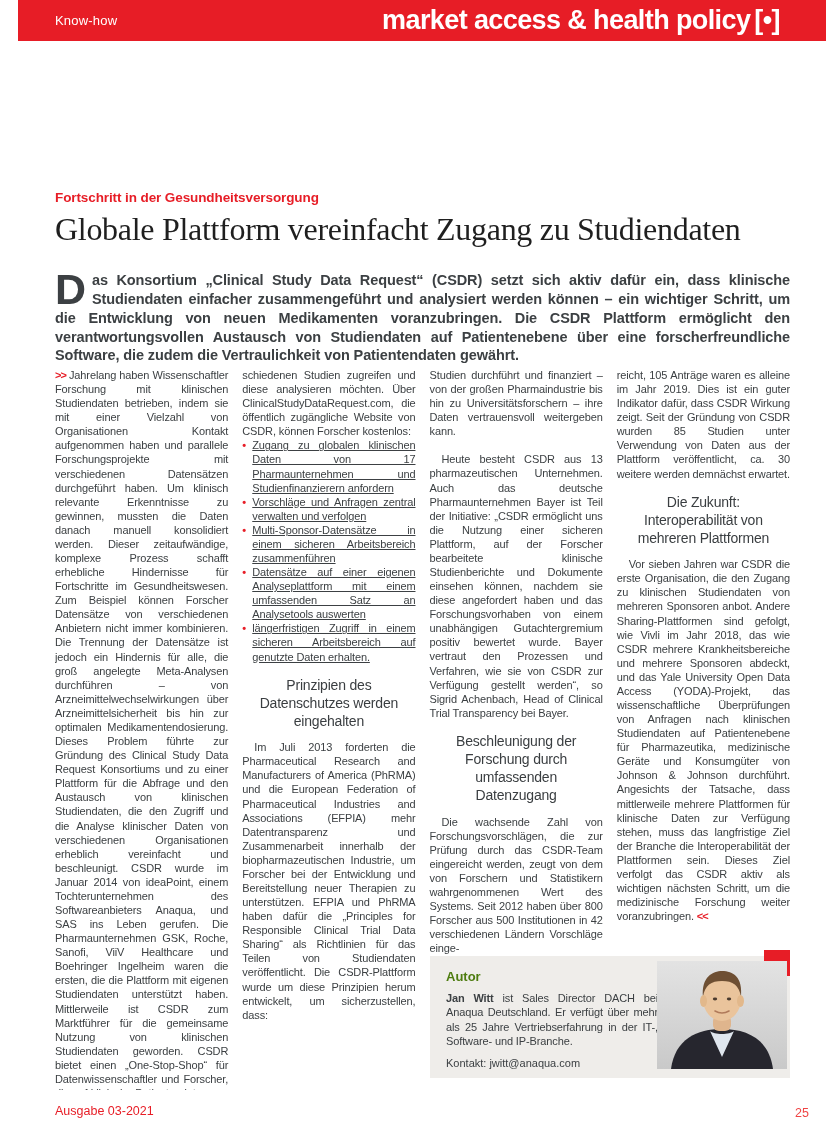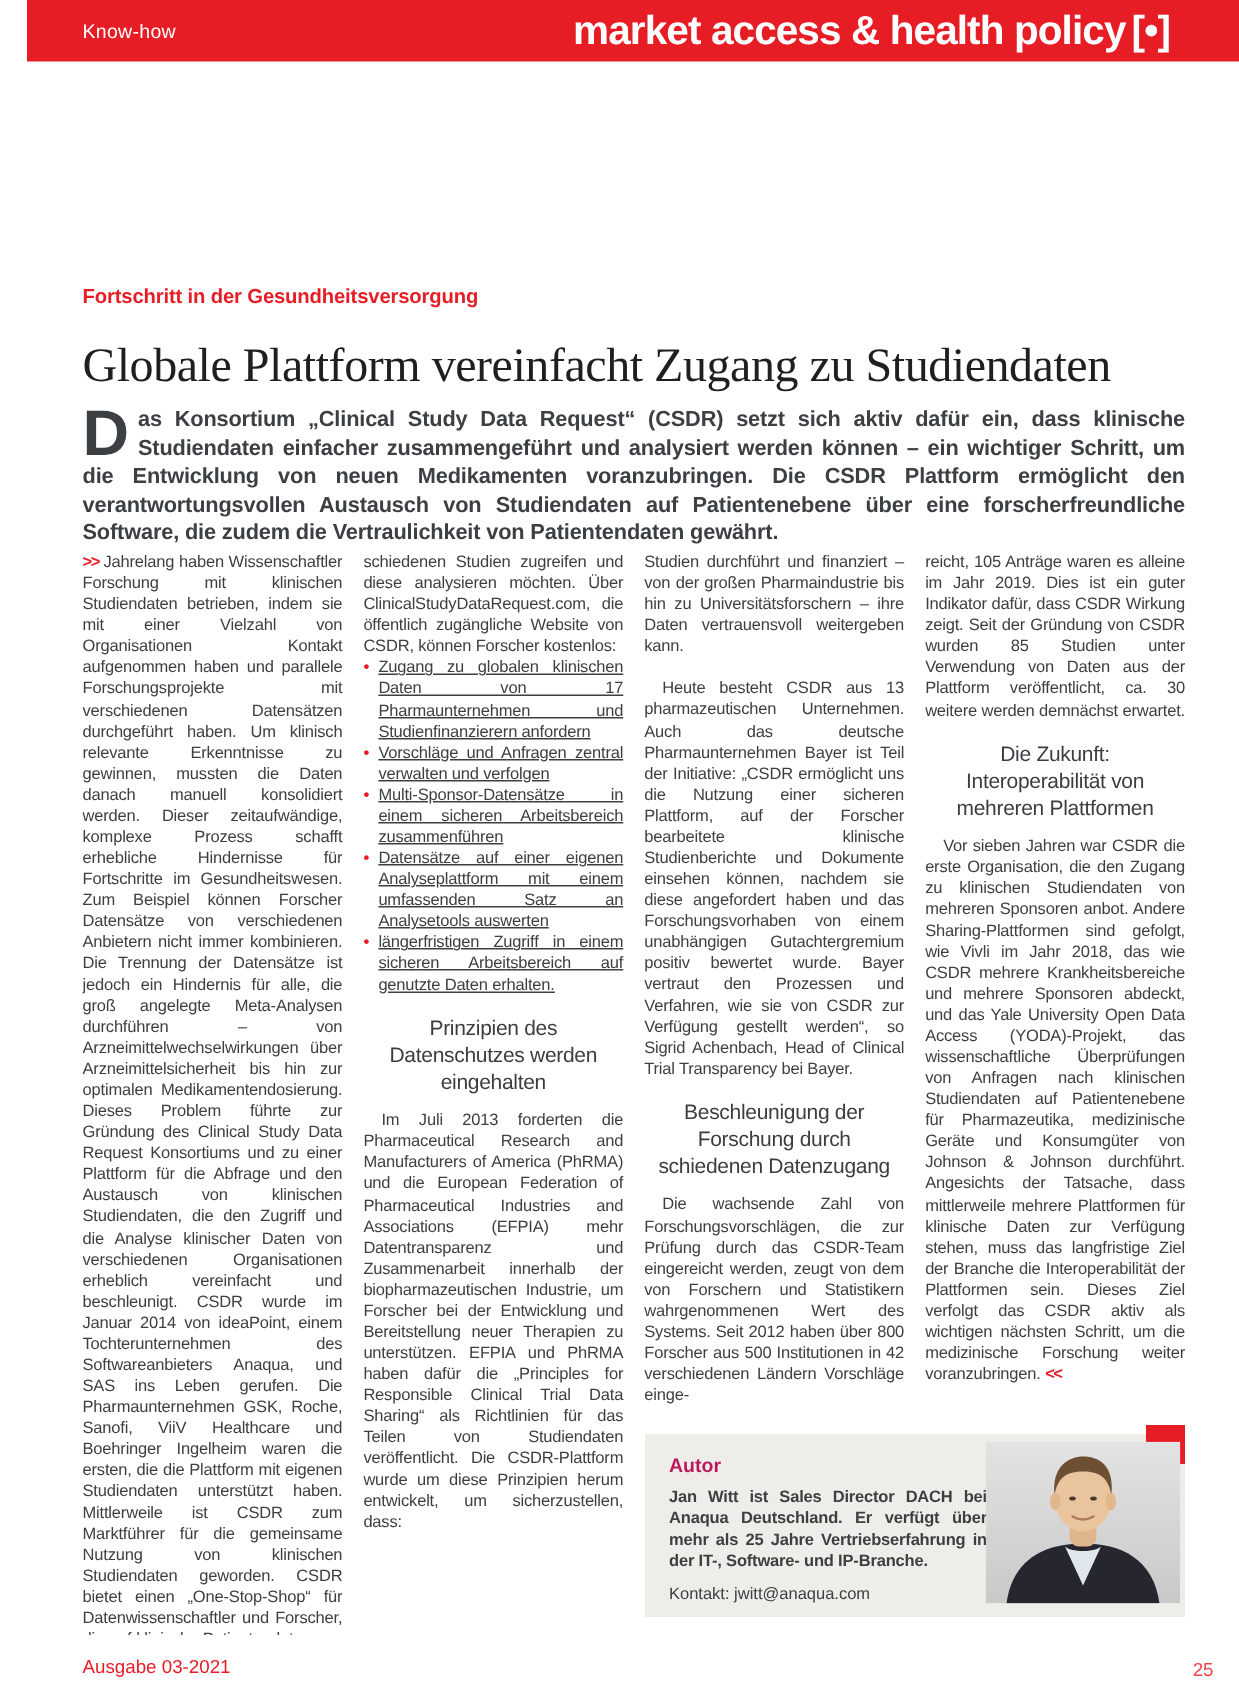--- a/index.html
+++ b/index.html
@@ -16,21 +16,21 @@
   }
   .topbar .section { color:#ffffff; font-size:13px; letter-spacing:0.2px; }
   .topbar .mag { color:#ffffff; font-size:27px; font-weight:bold; letter-spacing:-0.6px; white-space:nowrap; }
   .topbar .mag .mark { font-weight:bold; padding-left:4px; }
   
   .kicker {
     position:absolute; top:190px; left:55px;
     color:#e71d26; font-size:13.5px; font-weight:bold; letter-spacing:-0.1px;
   }
   .headline {
-    position:absolute; top:225px; left:55px; width:740px;
+    position:absolute; top:211px; left:55px; width:740px;
     font-family:"Liberation Serif", serif; font-weight:normal;
     font-size:32px; color:#1f1f1f; letter-spacing:-0.3px; white-space:nowrap;
   }
   .lead {
     position:absolute; top:271px; left:55px; width:735px;
     font-size:14.5px; font-weight:bold; line-height:1.3; color:#3c4043;
     text-align:justify; letter-spacing:-0.1px;
   }
   .dropcap {
     float:left; font-size:43px; line-height:36px; padding-right:6px;
@@ -54,22 +54,22 @@
   }
   ul.bullets { list-style:none; margin:0; padding:0; }
   ul.bullets li { position:relative; padding-left:10px; text-align:justify;text-decoration:underline; }
   ul.bullets li::before { content:"\2022"; position:absolute; left:0; color:#e71d26; font-weight:bold; }
   .mark-red { color:#e71d26; font-weight:bold; letter-spacing:-1px; }
   
   .author-box {
     position:absolute; left:375px; top:588px; width:360px; height:122px;
     background:#efedea; z-index:2; padding:13px 0 0 16px;
   }
-  .author-label { color:#be185d; font-weight:bold; font-size:13px; margin-bottom:7px; }
-  .author-bio { width:212px; font-size:11px; line-height:1.3; color:#3c4043; text-align:justify; letter-spacing:-0.12px;font-weight:bold; }
+  .author-label { color:#4d7c0f; font-weight:bold; font-size:13px; margin-bottom:7px; }
+  .author-bio { width:212px; font-size:11px; line-height:1.3; color:#3c4043; text-align:justify; letter-spacing:-0.12px; }
   .author-contact { margin-top:9px; font-size:11px; color:#3c4043; }
   .author-photo { position:absolute; right:3px; top:5px; width:130px; height:108px; overflow:hidden; }
   .red-square { position:absolute; right:0; top:-6px; width:26px; height:26px; background:#e71d26; }
   
   .footer-issue { position:absolute; left:55px; top:1104px; color:#e71d26; font-size:12.5px; }
   .footer-page  { position:absolute; right:17px; top:1106px; color:#ef4444; font-size:12.5px; }
 </style>
 </head>
 <body>
 
@@ -101,21 +101,21 @@
         <li>Datensätze auf einer eigenen Analyseplattform mit einem umfassenden Satz an Analysetools auswerten</li>
         <li>längerfristigen Zugriff in einem sicheren Arbeitsbereich auf genutzte Daten erhalten.</li>
       </ul>
       <h2 class="col-heading">Prinzipien des Datenschutzes werden eingehalten</h2>
       <p class="indent">Im Juli 2013 forderten die Pharmaceutical Research and Manufacturers of America (PhRMA) und die European Federation of Pharmaceutical Industries and Associations (EFPIA) mehr Datentransparenz und Zusammenarbeit innerhalb der biopharmazeutischen Industrie, um Forscher bei der Entwicklung und Bereitstellung neuer Therapien zu unterstützen. EFPIA und PhRMA haben dafür die „Principles for Responsible Clinical Trial Data Sharing“ als Richtlinien für das Teilen von Studiendaten veröffentlicht. Die CSDR-Plattform wurde um diese Prinzipien herum entwickelt, um sicherzustellen, dass:</p>
     </div>
 
     <div class="col">
       <p>Studien durchführt und finanziert – von der großen Pharmaindustrie bis hin zu Universitätsforschern – ihre Daten vertrauensvoll weitergeben kann.</p>
       <p class="indent spaced">Heute besteht CSDR aus 13 pharmazeutischen Unternehmen. Auch das deutsche Pharmaunternehmen Bayer ist Teil der Initiative: „CSDR ermöglicht uns die Nutzung einer sicheren Plattform, auf der Forscher bearbeitete klinische Studienberichte und Dokumente einsehen können, nachdem sie diese angefordert haben und das Forschungsvorhaben von einem unabhängigen Gutachtergremium positiv bewertet wurde. Bayer vertraut den Prozessen und Verfahren, wie sie von CSDR zur Verfügung gestellt werden“, so Sigrid Achenbach, Head of Clinical Trial Transparency bei Bayer.</p>
-      <h2 class="col-heading">Beschleunigung der Forschung durch schiedenen Datenzugang</h2>
+      <h2 class="col-heading">Beschleunigung der Forschung durch umfassenden Datenzugang</h2>
       <p class="indent">Die wachsende Zahl von Forschungsvorschlägen, die zur Prüfung durch das CSDR-Team eingereicht werden, zeugt von dem von Forschern und Statistikern wahrgenommenen Wert des Systems. Seit 2012 haben über 800 Forscher aus 500 Institutionen in 42 verschiedenen Ländern Vorschläge einge-</p>
     </div>
 
     <div class="col">
       <p>reicht, 105 Anträge waren es alleine im Jahr 2019. Dies ist ein guter Indikator dafür, dass CSDR Wirkung zeigt. Seit der Gründung von CSDR wurden 85 Studien unter Verwendung von Daten aus der Plattform veröffentlicht, ca. 30 weitere werden demnächst erwartet.</p>
       <h2 class="col-heading">Die Zukunft: Interoperabilität von mehreren Plattformen</h2>
       <p class="indent"><span>Vor sieben Jahren war CSDR die erste Organisation, die den Zugang zu klinischen Studiendaten von mehreren Sponsoren anbot. Andere Sharing-Plattformen sind gefolgt, wie Vivli im Jahr 2018, das wie CSDR mehrere Krankheitsbereiche und mehrere Sponsoren abdeckt, und das Yale University Open Data Access (YODA)-Projekt, das wissenschaftliche Überprüfungen von Anfragen nach klinischen Studiendaten auf Patientenebene für Pharmazeutika, medizinische Geräte und Konsumgüter von Johnson &amp; Johnson durchführt. Angesichts der Tatsache, dass mittlerweile mehrere Plattformen für klinische Daten zur Verfügung stehen, muss das langfristige Ziel der Branche die Interoperabilität der Plattformen sein. Dieses Ziel verfolgt das CSDR aktiv als wichtigen nächsten Schritt, um die medizinische Forschung weiter voranzubringen.</span> <span class="mark-red">&lt;&lt;</span></p>
     </div>
 
     <aside class="author-box">

